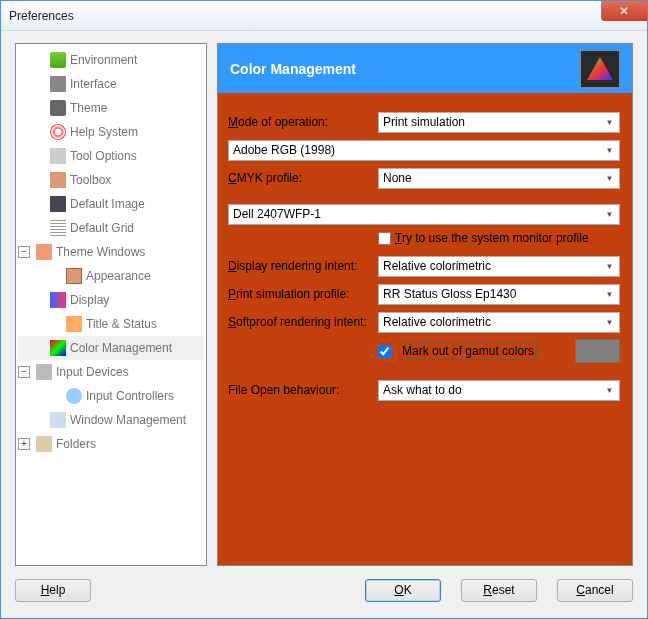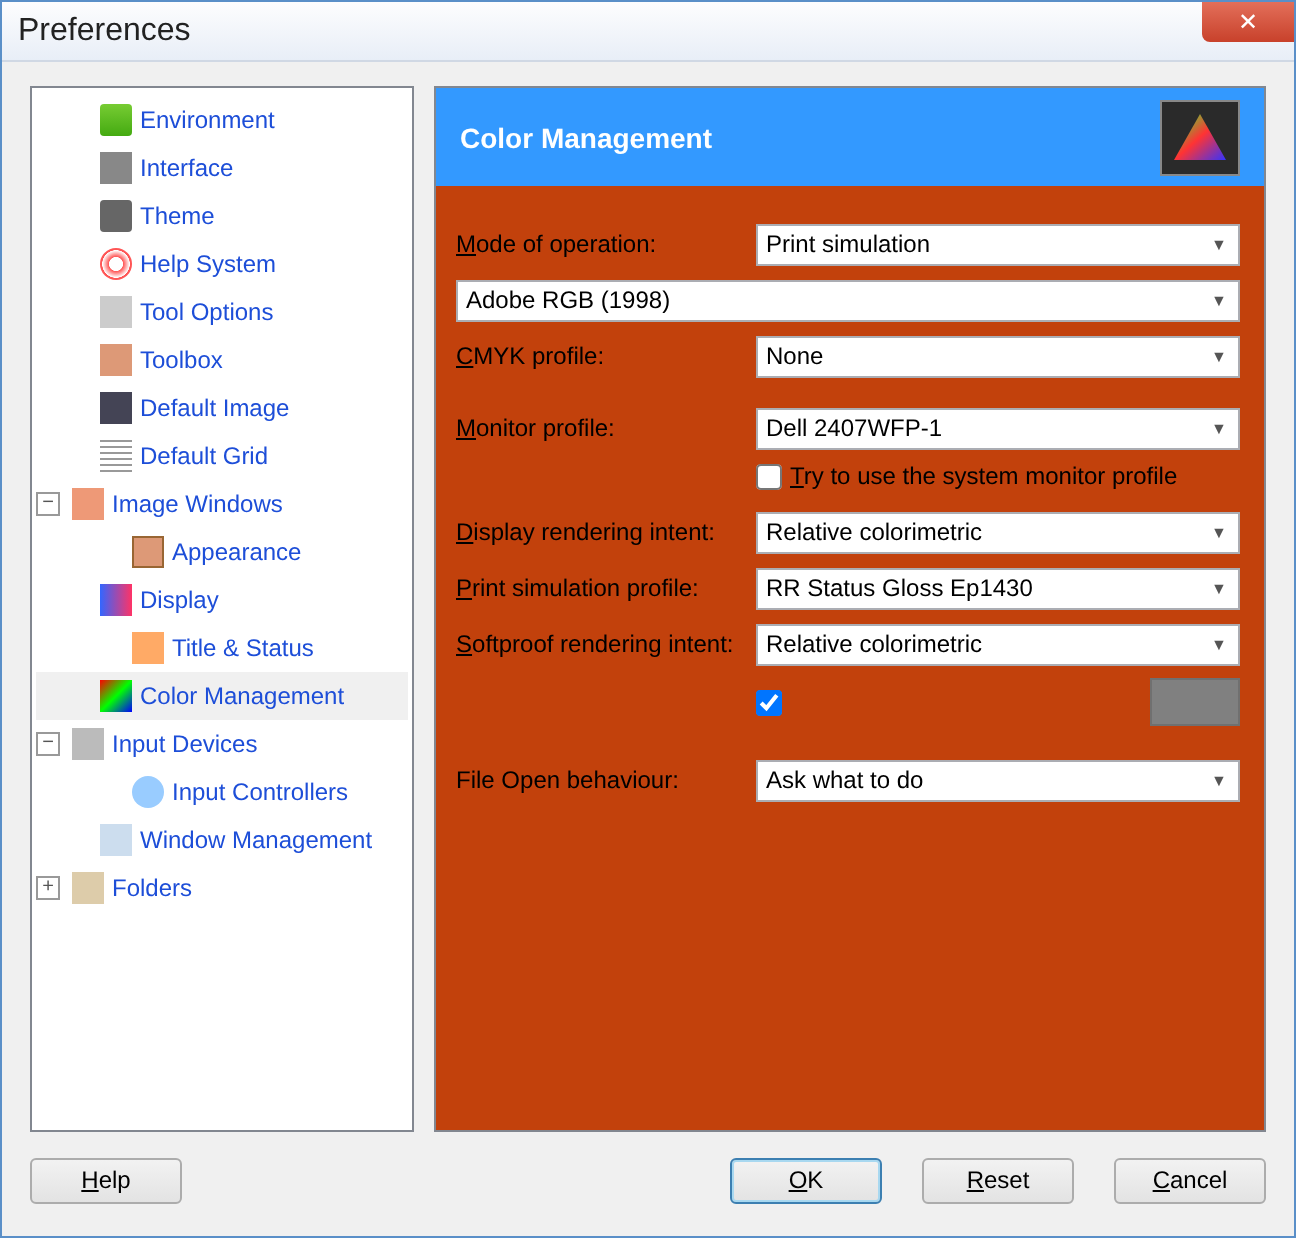--- a/index.html
+++ b/index.html
@@ -1,32 +1,32 @@
 <!DOCTYPE html>
 <html><head>
 <meta charset="utf-8">
 <style>
 * { box-sizing: border-box; margin: 0; padding: 0; }
 body { font-family: "Segoe UI", Tahoma, sans-serif; font-size: 12px; background: #fff; width: 648px; height: 619px; overflow: hidden; }
 
 .window { width: 648px; height: 619px; border: 1px solid #5a8fc8; background: #f0f0f0; display: flex; flex-direction: column; }
 
 .titlebar { height: 30px; background: linear-gradient(#fdfdfe, #e8eef7); display: flex; align-items: center; padding: 0 0 0 8px; border-bottom: 1px solid #d0d8e4; position: relative; }
-.titlebar-title { font-size: 16px; color: #222; }
+.titlebar-title { font-size: 12px; color: #222; }
 .close-btn { position: absolute; right: 0; top: 0; width: 46px; height: 20px; background: linear-gradient(#e36f5a, #c8412b); color: #fff; display: flex; align-items: center; justify-content: center; border-bottom-left-radius: 4px; cursor: pointer; font-size: 12px; }
 
 .body-area { flex: 1; display: flex; gap: 10px; padding: 12px 14px 6px 14px; }
 
 .sidebar { width: 192px; background: #fff; border: 1px solid #828790; overflow: auto; padding: 4px 2px; }
 .tree-item { display: flex; align-items: center; height: 24px; cursor: pointer; white-space: nowrap; }
 .tree-item.selected { background: #f0f0f0; }
 .tree-toggle { width: 12px; height: 12px; border: 1px solid #999; display: flex; align-items: center; justify-content: center; font-size: 10px; line-height: 1; margin-right: 2px; background: #fff; color: #555; }
 .tree-spacer { display: inline-block; }
 .tree-icon { width: 16px; height: 16px; margin: 0 4px; display: inline-flex; align-items: center; justify-content: center; font-size: 12px; }
-.tree-label { color: #1d4ed8; }
+.tree-label { color: #737373; }
 
 .content { flex: 1; display: flex; flex-direction: column; }
 .panel-header { height: 50px; background: #3399ff; display: flex; align-items: center; padding: 0 12px; color: #fff; justify-content: space-between; border: 1px solid #828790; border-bottom: none; }
 .panel-title { font-weight: bold; font-size: 14px; }
 .panel-icon { width: 40px; height: 38px; background: #2a2a2a; border: 1px solid #888; display: flex; align-items: center; justify-content: center; }
 
 .panel-body { flex: 1; background: #c2410c; border: 1px solid #828790; border-top: none; padding: 18px 12px 10px 10px; }
 .form-row { display: flex; align-items: center; margin-bottom: 6px; min-height: 22px; }
 .form-label { width: 150px; color: #000; }
 .form-label .ul { text-decoration: underline; }
@@ -124,21 +124,21 @@
         <div class="tree-item">
           <span class="tree-spacer" style="width: 14px;"></span>
           <span style="display: inline-block; width: 14px;"></span>
           <span class="tree-icon ico-grid"></span>
           <span class="tree-label">Default Grid</span>
         </div>
         <div class="tree-item">
           <span class="tree-spacer" style="width: 0px;"></span>
           <span class="tree-toggle">−</span>
           <span class="tree-icon ico-imgwin"></span>
-          <span class="tree-label">Image Windows</span>
+          <span class="tree-label">Theme Windows</span>
         </div>
         <div class="tree-item">
           <span class="tree-spacer" style="width: 30px;"></span>
           <span style="display: inline-block; width: 14px;"></span>
           <span class="tree-icon ico-appear"></span>
           <span class="tree-label">Appearance</span>
         </div>
         <div class="tree-item">
           <span class="tree-spacer" style="width: 14px;"></span>
           <span style="display: inline-block; width: 14px;"></span>
@@ -221,21 +221,20 @@
           <span class="form-label"><span class="ul">C</span><span>MYK profile:</span></span>
           <div class="dropdown">
               <span>None</span>
               <span class="dropdown-arrow">▼</span>
             </div>
         </div>
 
         <div style="height:8px"></div>
 
         <div class="form-row">
-          <span class="form-label"><span class="ul">M</span><span>onitor profile:</span></span>
           <div class="dropdown">
               <span>Dell 2407WFP-1</span>
               <span class="dropdown-arrow">▼</span>
             </div>
         </div>
 
         <div class="check-row">
           <input type="checkbox" style="">
           <label><span class="ul">T</span><span>ry to use the system monitor profile</span></label>
         </div>
@@ -259,20 +258,21 @@
         <div class="form-row">
           <span class="form-label"><span class="ul">S</span><span>oftproof rendering intent:</span></span>
           <div class="dropdown">
               <span>Relative colorimetric</span>
               <span class="dropdown-arrow">▼</span>
             </div>
         </div>
 
         <div class="gamut-row">
           <input type="checkbox" checked="" style="">
+          <label><span class="dotted-focus">Mark out of gamut colors</span></label>
           <div class="gamut-swatch"></div>
         </div>
 
         <div class="form-row">
           <span class="form-label"><span>File O</span><span>pen behaviour:</span></span>
           <div class="dropdown">
               <span>Ask what to do</span>
               <span class="dropdown-arrow">▼</span>
             </div>
         </div>

